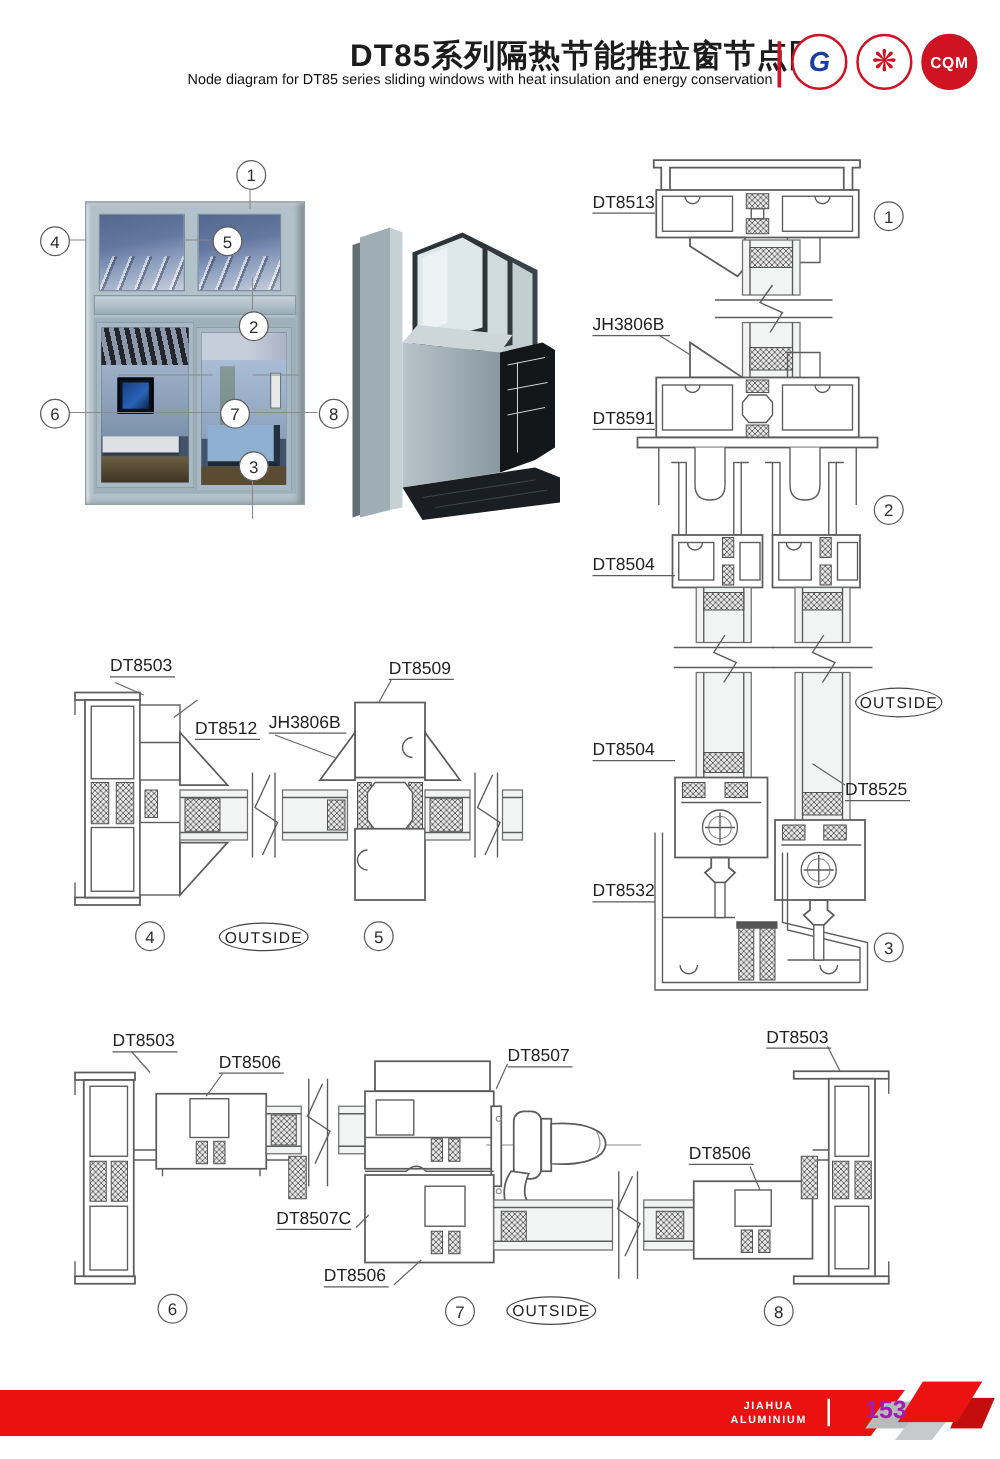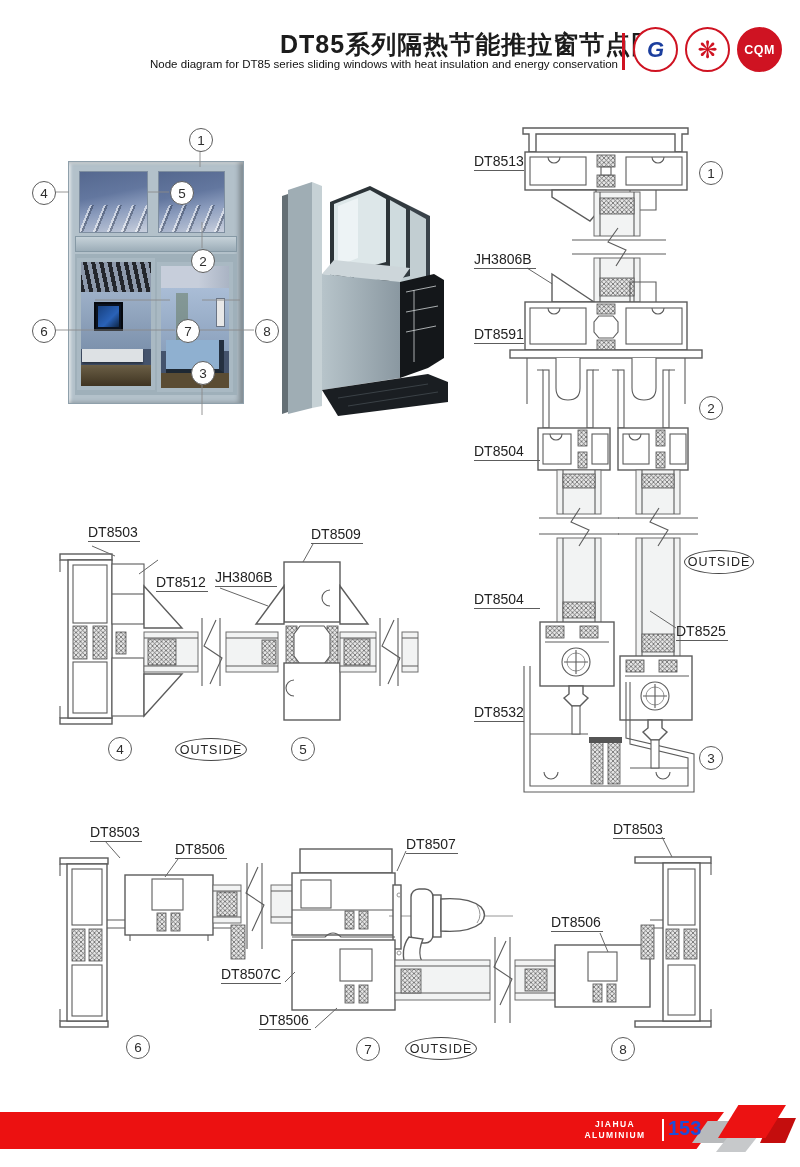--- a/index.html
+++ b/index.html
@@ -61,21 +61,21 @@
   .hz{stroke:#525252;stroke-width:.8;}
   .dk{fill:#555;}
   .ld{fill:none;stroke:#666;stroke-width:1;}
 
   
   .band{position:absolute;left:0;top:1112px;width:724px;height:37px;background:#ec1111;
         clip-path:polygon(0 0,100% 0,96.2% 100%,0 100%);}
   .brand{position:absolute;left:575px;top:1119px;width:80px;text-align:center;color:#fff;
          font-size:8.5px;font-weight:bold;letter-spacing:1.4px;line-height:1.3;z-index:3;}
   .brand-bar{position:absolute;left:662px;top:1119px;width:2px;height:22px;background:#fff;z-index:3;}
-  .pageno{position:absolute;left:668px;top:1117px;color:#1d4ed8;font-size:20px;font-weight:bold;z-index:3;}
+  .pageno{position:absolute;left:692px;top:1117px;color:#a21caf;font-size:20px;font-weight:bold;z-index:3;}
   .shape{position:absolute;}
 </style>
 </head>
 <body>
 
 <div class="page">
 
   <div class="title-cn">DT85系列隔热节能推拉窗节点图</div>
   <div class="title-en">Node diagram for DT85 series sliding windows with heat insulation and energy conservation</div>
   <div class="hdr-divider"></div>

